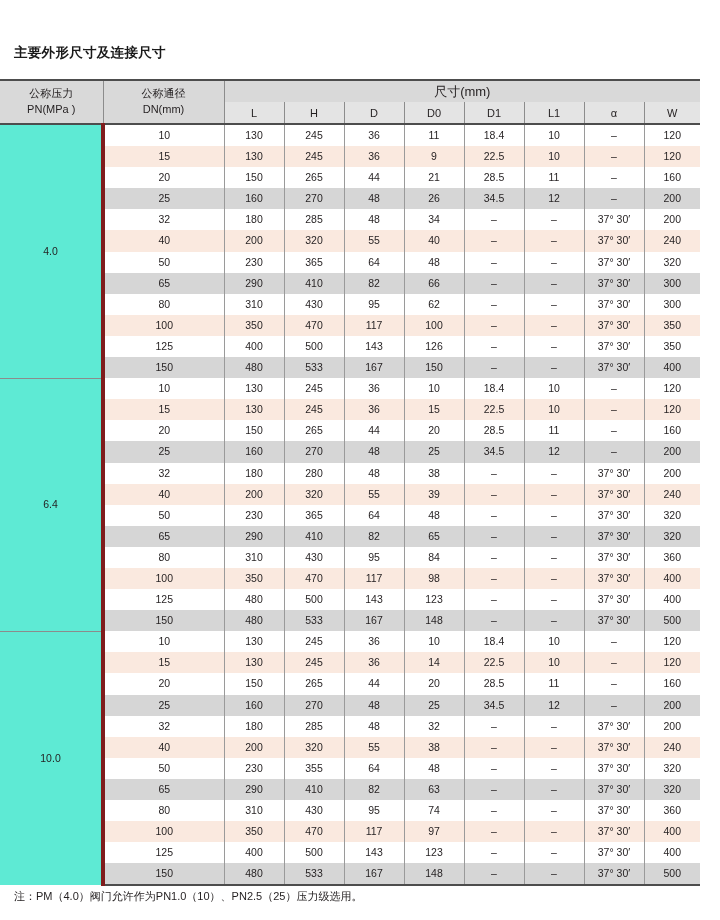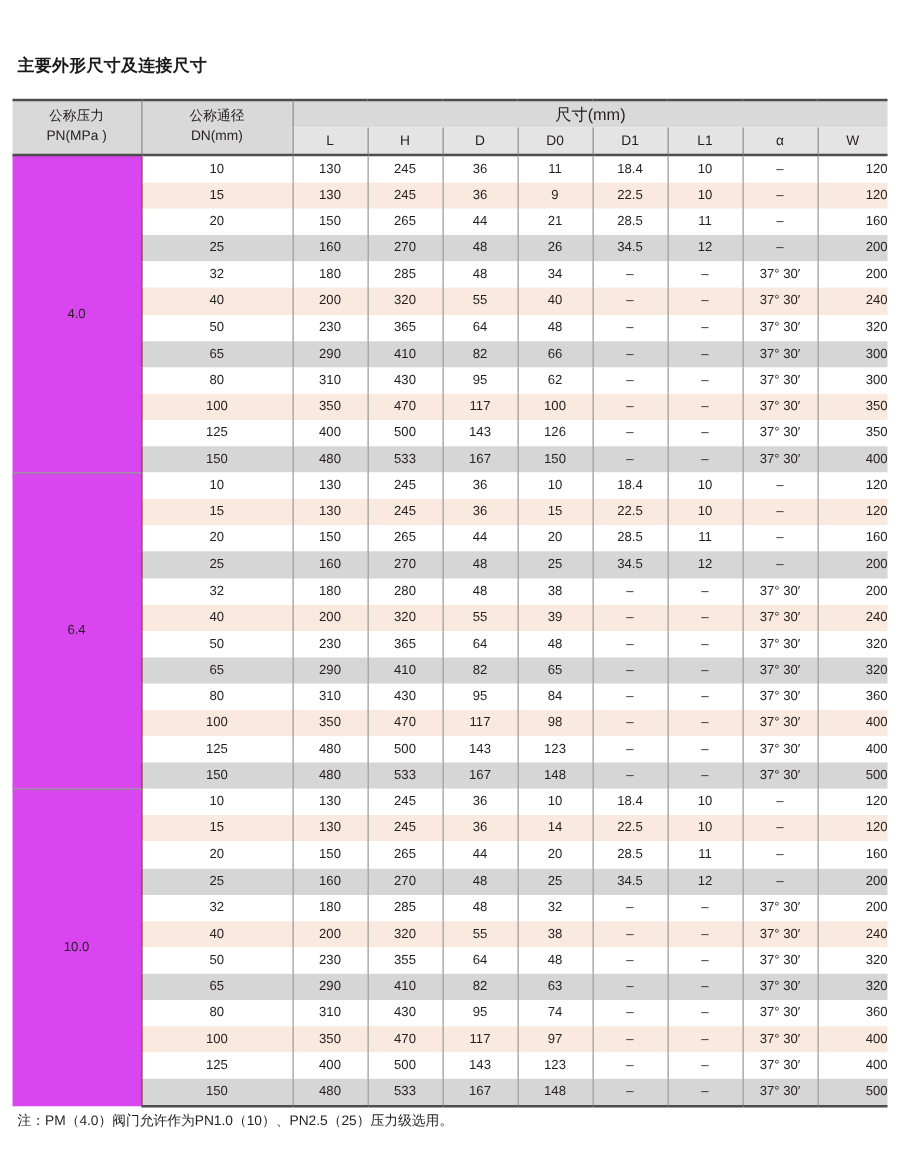--- a/index.html
+++ b/index.html
@@ -22,21 +22,21 @@
     font-size:13.5px;
     font-weight:bold;
     letter-spacing:0.3px;
     color:#1a1a1a;
     white-space:nowrap;
   }
 
   
   #table-wrap {
     position:absolute;
-    left:10px; top:79px;
+    left:0; top:79px;
     width:700px;
   }
   table.spec {
     border-collapse:collapse;
     width:700px;
     table-layout:fixed;
     font-size:10.5px;
   }
   table.spec td, table.spec th {
     padding:0;
@@ -69,28 +69,28 @@
     background:#e4e4e4 !important;
     border-right:1px solid #8c8c8c;
     border-bottom:2px solid #4d4d4d;
   }
   th.hd-sub:last-child { border-right:none; }
   th.hd-span { border-right:none; }
 
   
   tbody td { height:21.1px; line-height:21.1px; }
   td.c-pn {
-    background:#d946ef;
-    border-right:1px solid #7f1d1d;
+    background:#5eead4;
+    border-right:4px solid #7f1d1d;
     font-size:10.5px;
   }
   td.c-dn, td.c-val {
     border-right:1px solid #9a9a9a;
   }
-  td.c-val.last { border-right:none;text-align:right; }
+  td.c-val.last { border-right:none; }
 
   tr.bg-white td.c-dn, tr.bg-white td.c-val { background:#ffffff; }
   tr.bg-peach td.c-dn, tr.bg-peach td.c-val { background:#fae9df; }
   tr.bg-gray  td.c-dn, tr.bg-gray  td.c-val { background:#d6d6d6; }
 
   
   td.c-pn.blk-end { border-bottom:1px solid #8c8c8c; }
   tr.last-row td.c-dn,
   tr.last-row td.c-val { border-bottom:2px solid #4d4d4d; }
 

